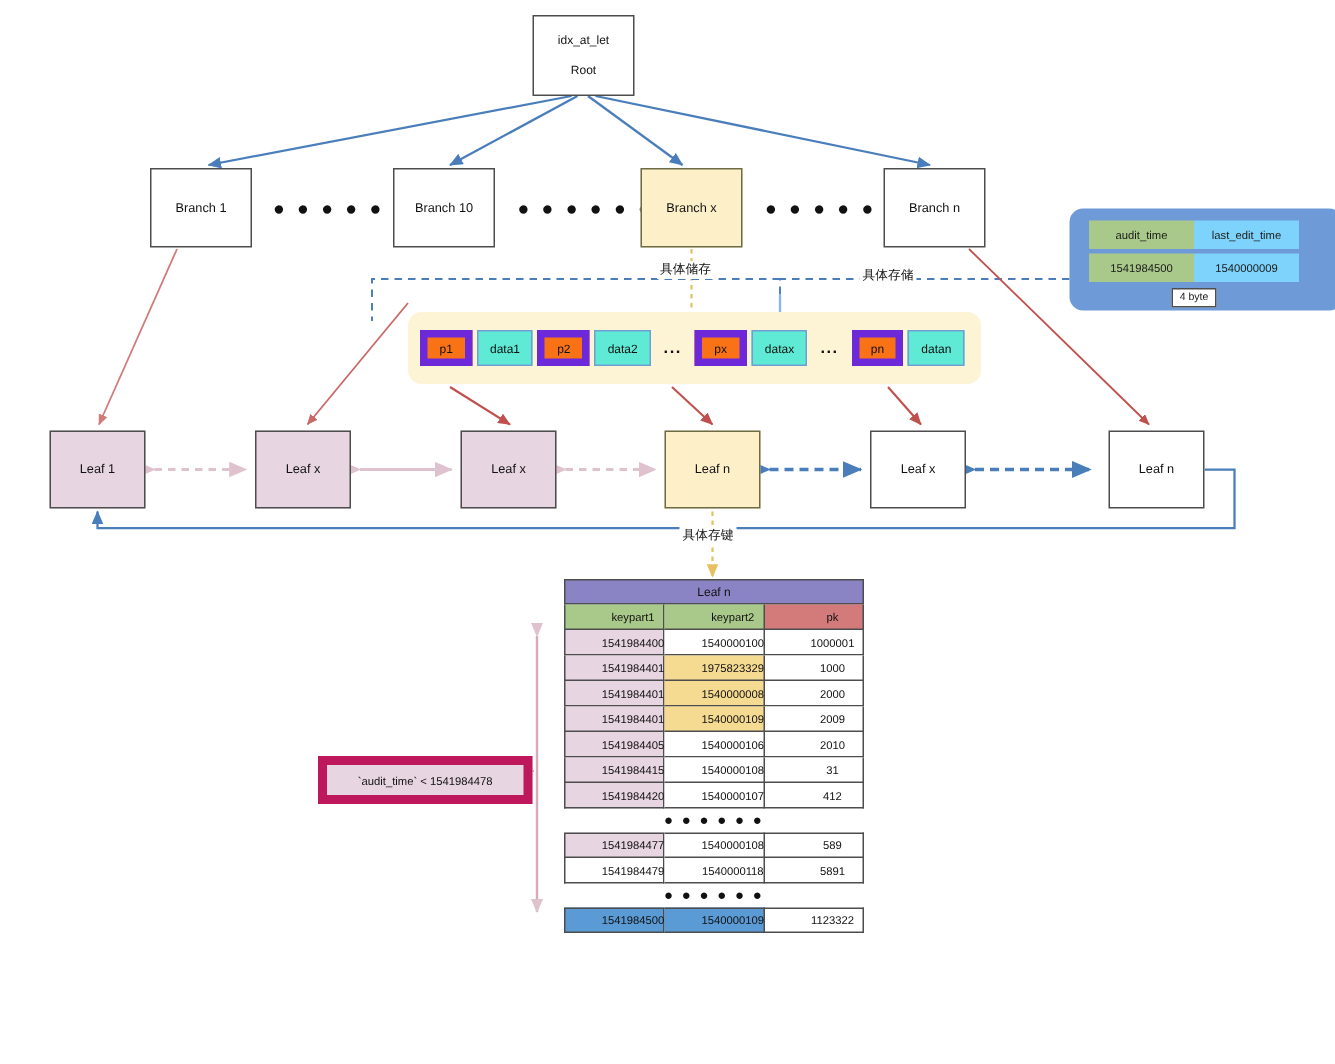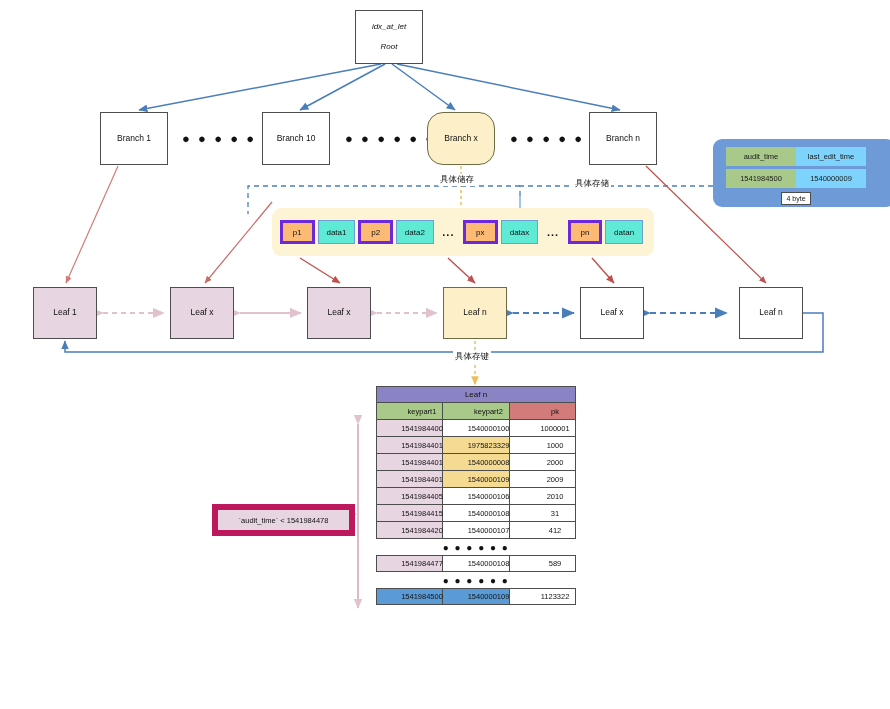--- a/index.html
+++ b/index.html
@@ -51,21 +51,20 @@
   }
   .node.leaf-pink {
     background: #e8d5e2;
   }
   .root-box {
     left: 355px;
     top: 10px;
     width: 68px;
     height: 54px;
     font-size: 8px;
-    font-style: italic;
   }
   .root-box .ln { display: block; }
   .root-box .ln.first { margin-bottom: 7px; }
   .branch {
     top: 112px;
     width: 68px;
     height: 53px;
   }
   .leaf {
     top: 287px;
@@ -101,22 +100,22 @@
     height: 24px;
     display: flex;
     align-items: center;
     justify-content: center;
     font-size: 8px;
     color: #111111;
     box-sizing: border-box;
     margin-right: 3px;
   }
   .cell.ptr {
-    background: #fdba74;
-    border: 3px solid #6d28d9;
+    background: #f97316;
+    border: 5px solid #6d28d9;
     width: 38px;
   }
   .cell.dat {
     background: #5eead4;
     border: 1px solid #6f9ed4;
     width: 42px;
   }
   .cell.ell {
     background: transparent;
     border: none;
@@ -322,21 +321,21 @@
   <div class="node branch" style="left:100px;">
     <span>Branch 1</span>
   </div>
   <div class="dots-sep" style="left:182px;">● ● ● ● ● ●</div>
 
   <div class="node branch" style="left:262px;align-items:center;">
     <span>Branch 10</span>
   </div>
   <div class="dots-sep" style="left:345px;">● ● ● ● ● ●</div>
 
-  <div class="node branch highlight-yellow" style="left:427px;border-radius:16px;">
+  <div class="node branch highlight-yellow" style="left:427px;">
     <span>Branch x</span>
   </div>
   <div class="dots-sep" style="left:510px;">● ● ● ● ● ●</div>
 
   <div class="node branch" style="left:589px;">
     <span>Branch n</span>
   </div>
 
   <div class="legend">
     <div class="legend-grid">
@@ -437,20 +436,25 @@
       <div class="tbl-cell c3">412</div>
     </div>
 
     <div class="tbl-dots">● ● ● ● ● ●</div>
 
     <div class="tbl-row">
       <div class="tbl-cell c1 k1-pink" style="border-top:1px solid #4d4d4d;">1541984477</div>
       <div class="tbl-cell c2" style="border-top:1px solid #4d4d4d;">1540000108</div>
       <div class="tbl-cell c3" style="border-top:1px solid #4d4d4d;">589</div>
     </div>
+    <div class="tbl-row">
+      <div class="tbl-cell c1">1541984479</div>
+      <div class="tbl-cell c2">1540000118</div>
+      <div class="tbl-cell c3">5891</div>
+    </div>
 
     <div class="tbl-dots">● ● ● ● ● ●</div>
 
     <div class="tbl-row">
       <div class="tbl-cell c1 blue-cell" style="border-top:1px solid #4d4d4d;">1541984500</div>
       <div class="tbl-cell c2 blue-cell" style="border-top:1px solid #4d4d4d;">1540000109</div>
       <div class="tbl-cell c3" style="border-top:1px solid #4d4d4d;">1123322</div>
     </div>
   </div>
 

